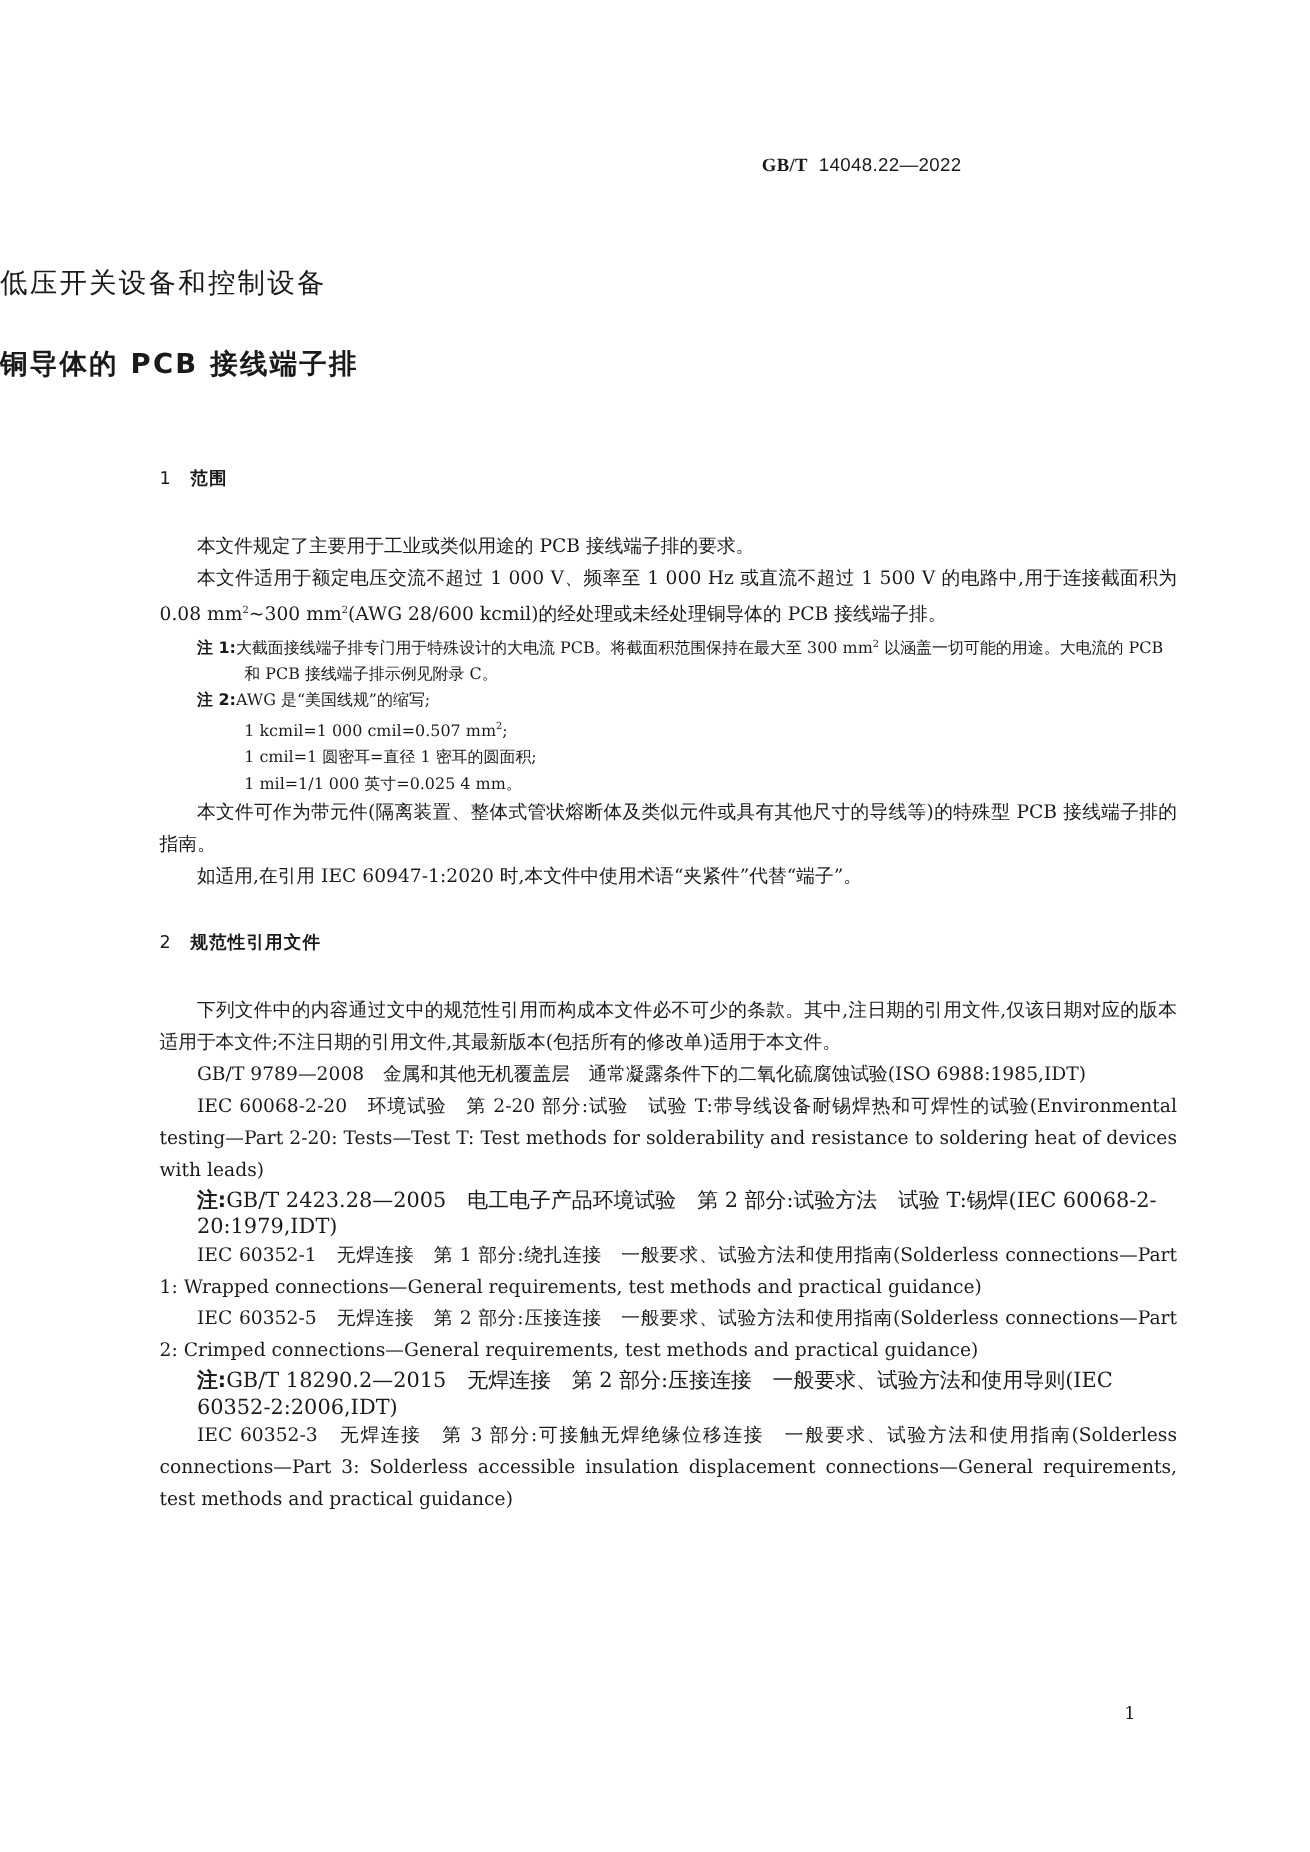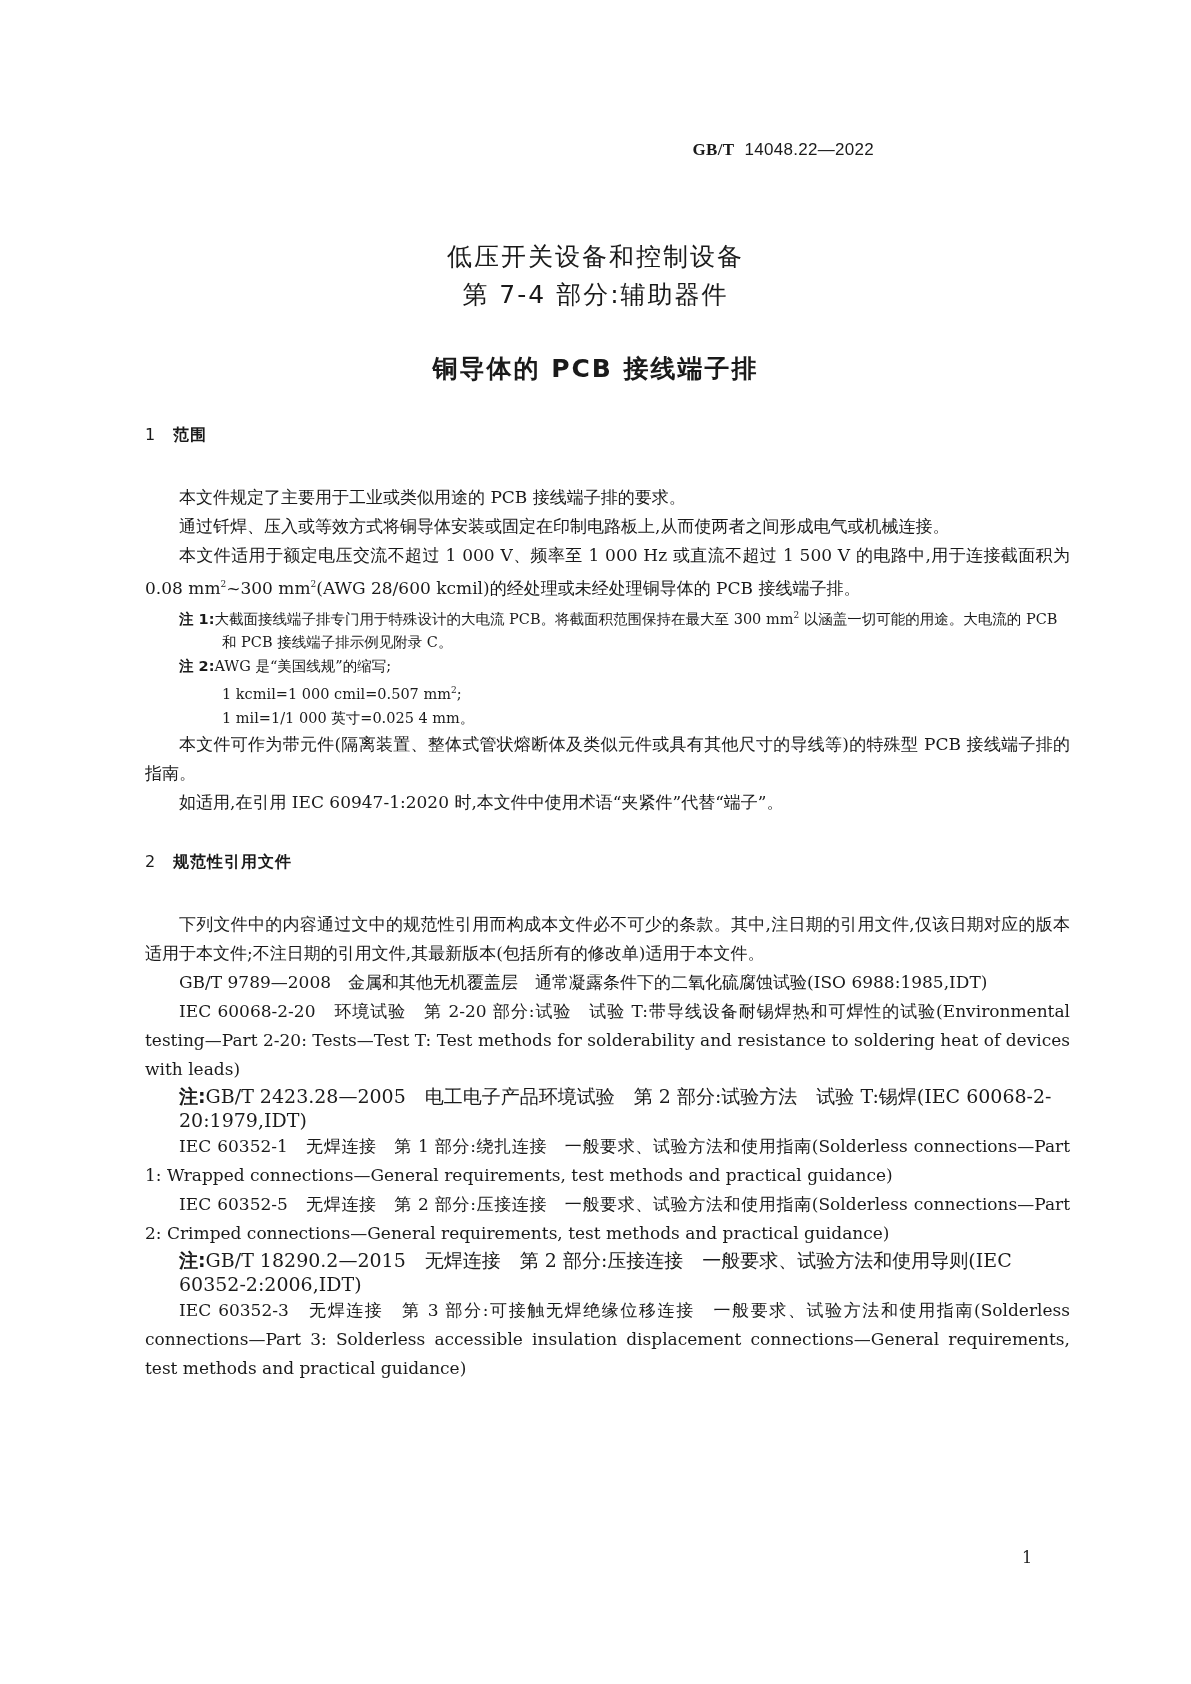--- a/index.html
+++ b/index.html
@@ -2,21 +2,21 @@
 <html><head>
 <meta charset="utf-8">
 <style>
   html, body { margin:0; padding:0; background:#ffffff; }
   body { width:1191px; height:1684px; position:relative; overflow:hidden;
          font-family:"DejaVu Serif","Liberation Serif",serif; color:#1a1a1a; }
   .page { position:absolute; left:0; top:0; width:1000px; height:1684px; }
   .std-no { position:absolute; right:126px; top:140px; font-size:17px; letter-spacing:0.3px;
             font-family:"Liberation Sans","DejaVu Sans",sans-serif; }
   .std-no b { font-family:"Liberation Serif","DejaVu Serif",serif; font-weight:bold; }
-  .title { position:absolute; left:0; width:1191px; top:238px; text-align:center;
+  .title { position:absolute; left:0; width:1191px; top:238px; 
            font-family:"DejaVu Sans","Liberation Sans",sans-serif; font-size:25px; line-height:38px; letter-spacing:2px; }
   .title .l3 { font-weight:bold;margin-top:36px; }
   .content { position:absolute; left:145px; width:925px; top:420px; font-size:17px; line-height:29px; }
   .h { font-family:"DejaVu Sans","Liberation Sans",sans-serif; font-size:16px; margin:0; letter-spacing:1px; }
   .h .num { display:inline-block; width:28px; font-weight:normal; }
   .h .txt { font-weight:bold;margin-top:46px; }
   p { margin:0; text-align:justify; }
   .ind { text-indent:34px; }
   .note { font-size:14.5px; line-height:24px; padding-left:34px; }
   .note .lbl { font-family:"DejaVu Sans","Liberation Sans",sans-serif; font-weight:bold; }
@@ -29,39 +29,38 @@
 </style>
 </head>
 <body>
 
 <div class="page">
 
   <div class="std-no"><b>GB/T</b>&nbsp; <span>14048.22—2022</span></div>
 
   <div class="title">
     <div>低压开关设备和控制设备</div>
-    <div>第 7-4 部分:辅助器件</div>
     <div class="l3">铜导体的 PCB 接线端子排</div>
   </div>
 
   <div class="content">
 
     <h2 class="h" style="margin-bottom:34px;">
       <span class="num">1</span><span class="txt">范围</span>
     </h2>
     <p class="ind">本文件规定了主要用于工业或类似用途的 PCB 接线端子排的要求。</p>
-    <p class="ind">通过钎焊、压入或等效方式将铜导体安装或固定在印制电路板上,从而使两者之间形成电气或机械连接。</p>
     <p class="ind"><span>本文件适用于额定电压交流不超过 1 000 V、频率至 1 000 Hz 或直流不超过 1 500 V 的电路中,用于连接截面积为 0.08 mm</span><sup>2</sup><span>~300 mm</span><sup>2</sup><span>(AWG 28/600 kcmil)的经处理或未经处理铜导体的 PCB 接线端子排。</span></p>
 
     <div class="note">
       <span class="hang"><span class="lbl">注 1:</span><span>大截面接线端子排专门用于特殊设计的大电流 PCB。将截面积范围保持在最大至 300 mm</span><sup>2</sup><span> 以涵盖一切可能的用途。大电流的 PCB 和 PCB 接线端子排示例见附录 C。</span></span>
     </div>
     <div class="note">
       <span class="lbl">注 2:</span><span>AWG 是“美国线规”的缩写;</span>
       <span class="cont"><span>1 kcmil=1 000 cmil=0.507 mm</span><sup>2</sup><span>;</span></span>
+      <span class="cont">1 cmil=1 圆密耳=直径 1 密耳的圆面积;</span>
       <span class="cont">1 mil=1/1 000 英寸=0.025 4 mm。</span>
     </div>
 
     <p class="ind">本文件可作为带元件(隔离装置、整体式管状熔断体及类似元件或具有其他尺寸的导线等)的特殊型 PCB 接线端子排的指南。</p>
     <p class="ind">如适用,在引用 IEC 60947-1:2020 时,本文件中使用术语“夹紧件”代替“端子”。</p>
 
     <h2 class="h" style="margin-top:30px;margin-bottom:34px;">
       <span class="num">2</span><span class="txt">规范性引用文件</span>
     </h2>
     <p class="ind">下列文件中的内容通过文中的规范性引用而构成本文件必不可少的条款。其中,注日期的引用文件,仅该日期对应的版本适用于本文件;不注日期的引用文件,其最新版本(包括所有的修改单)适用于本文件。</p>

